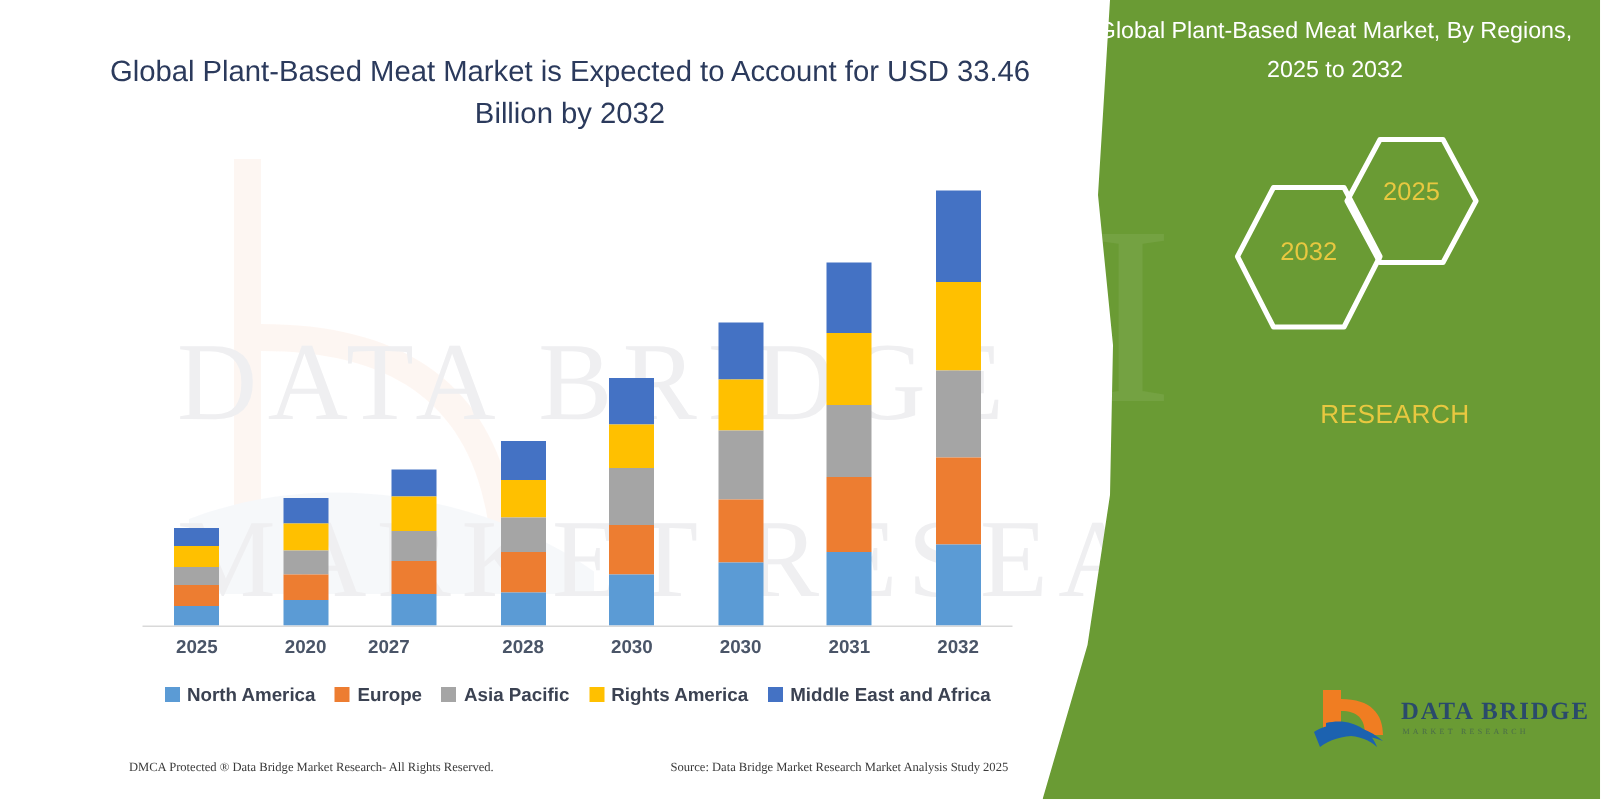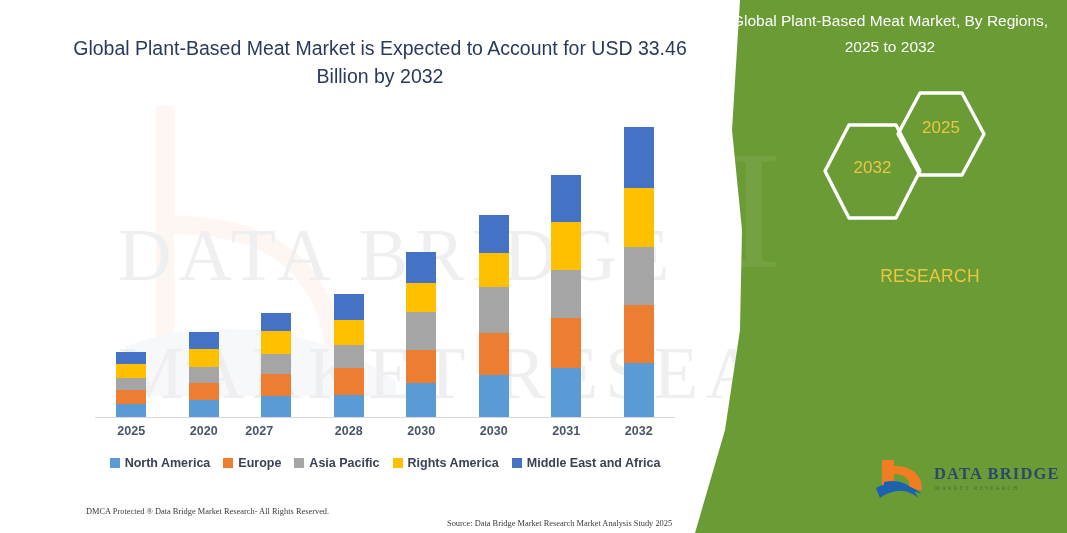--- a/index.html
+++ b/index.html
@@ -52,21 +52,21 @@
   }
   .legend-item{display:flex;align-items:center;gap:5px;white-space:nowrap;}
   .swatch{width:10px;height:10px;display:inline-block;}
 
   .footer{
     position:absolute;left:0;top:507px;width:700px;height:20px;
     font-family:"Liberation Serif", serif;
     font-size:8.4px;color:#3a3a3a;
   }
   .footer .f1{position:absolute;left:86px;top:0;white-space:nowrap;}
-  .footer .f2{position:absolute;left:427px;top:12px;white-space:nowrap;padding-left:20px;}
+  .footer .f2{position:absolute;left:427px;top:0;white-space:nowrap;padding-left:20px;}
 
   
   .right-panel{
     position:absolute;left:620px;top:0;width:447px;height:533px;
     background:#6a9b34;
     clip-path:polygon(120px 0, 447px 0, 447px 533px, 75px 533px, 105px 430px, 120px 330px, 122px 230px, 112px 130px, 120px 0);
   }
   .rp-wm{
     position:absolute;left:-10px;top:120px;
     font-family:"Liberation Serif", serif;

